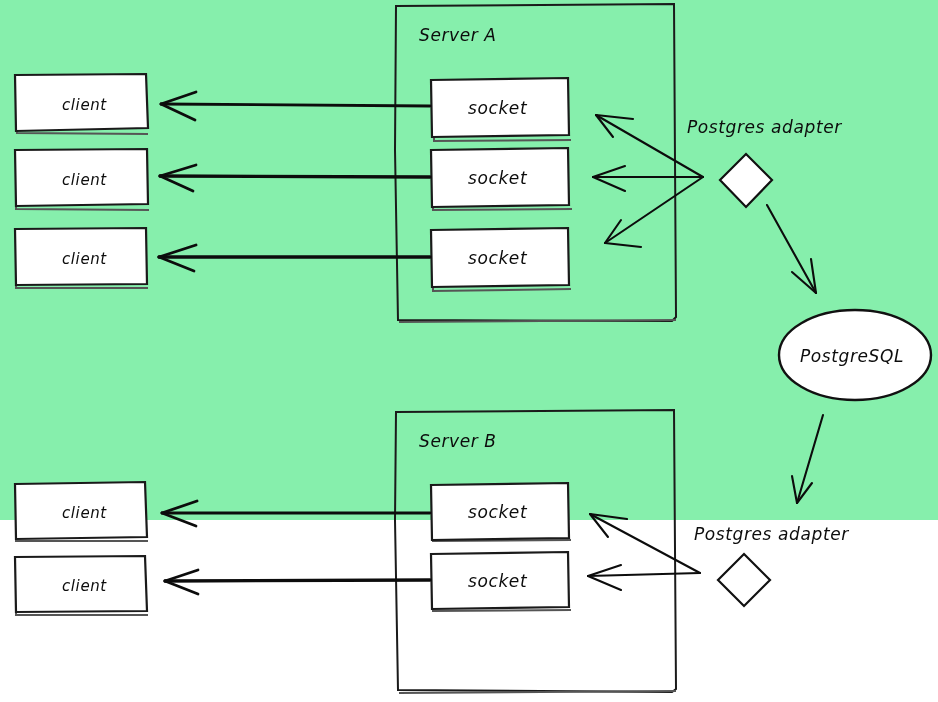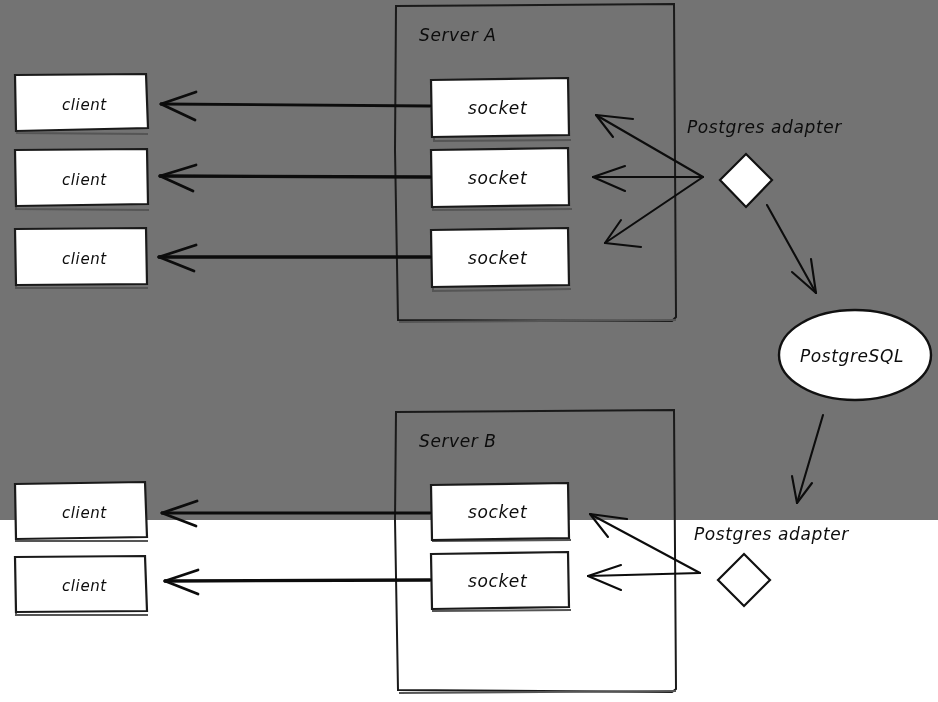--- a/index.html
+++ b/index.html
@@ -10,21 +10,21 @@
   body {
     width: 938px;
     height: 702px;
     overflow: hidden;
     font-family: "DejaVu Sans", sans-serif;
   }
   #canvas {
     position: relative;
     width: 938px;
     height: 520px;
-    background: #737373;
+    background: #86efac;
   }
   #diagram-svg {
     position: absolute;
     left: 0;
     top: 0;
     width: 938px;
     height: 702px;
   }
   .hand-text {
     font-family: "DejaVu Sans", sans-serif;

